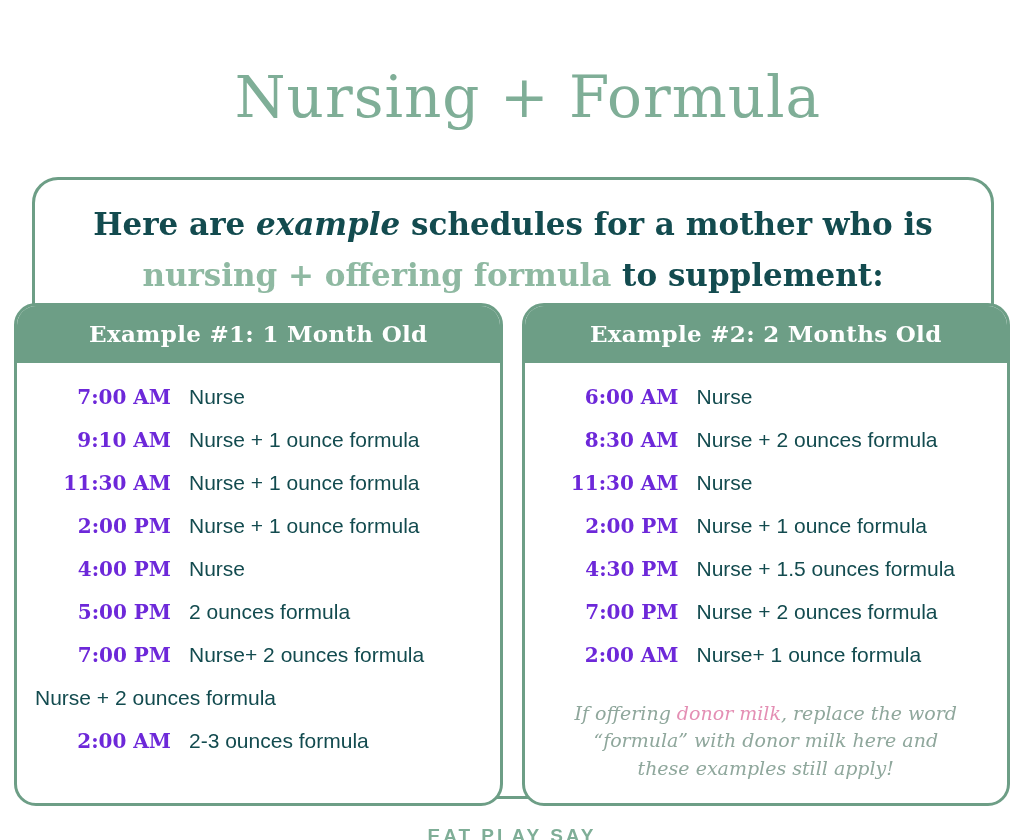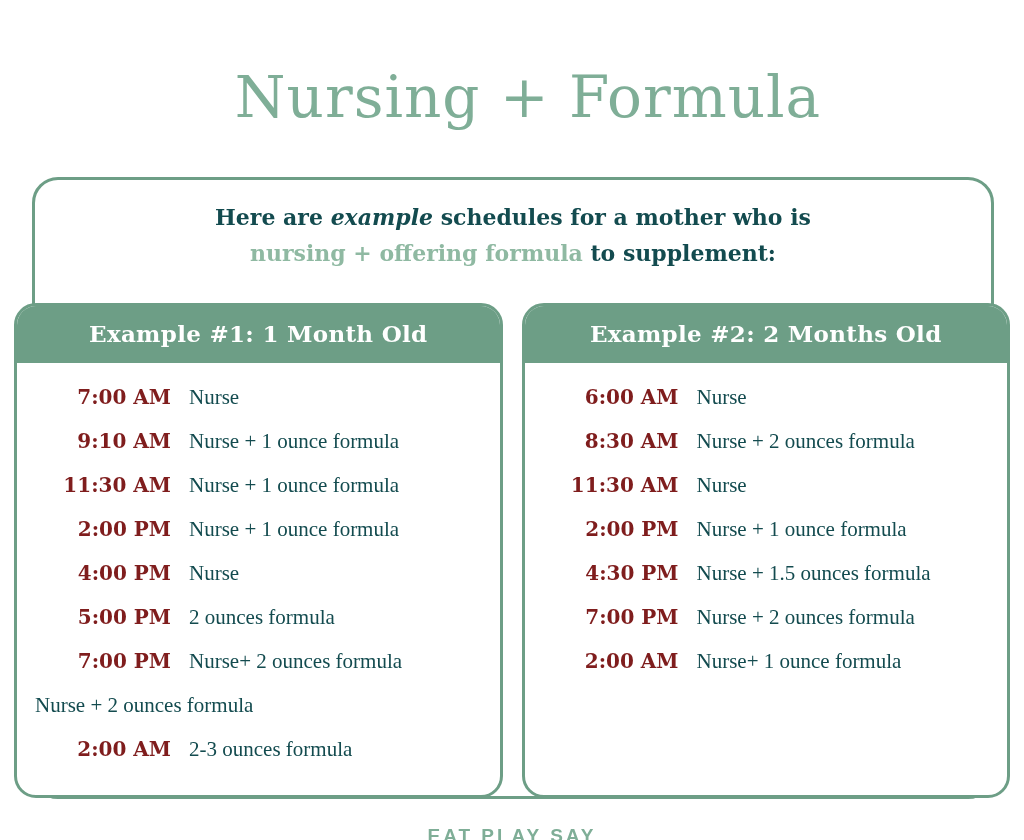--- a/index.html
+++ b/index.html
@@ -50,21 +50,21 @@
 
   .intro {
     position: absolute;
     left: 32px;
     top: 160px;
     width: 962px;
     text-align: center;
     color: #134b4f;
     font-family: "DejaVu Serif", serif;
     font-weight: bold;
-    font-size: 22px;
+    font-size: 31px;
     line-height: 1.65;
   }
   .intro .em {
     font-style: italic;
     font-weight: bold;
   }
   .intro .green {
     color: #8fb9a2;
   }
 
@@ -108,30 +108,30 @@
   .row {
     display: flex;
     align-items: baseline;
     margin: 0 0 19px 0;
     padding: 0 18px 0 18px;
   }
   .row .time {
     width: 136px;
     text-align: right;
     padding-right: 18px;
-    color: #7f1d1d;
+    color: #6d28d9;
     font-family: "DejaVu Serif", serif;
     font-weight: bold;
     font-size: 20px;
     white-space: nowrap;
     flex: 0 0 auto;
   }
   .row .desc {
     color: #134b4f;
-    font-family: Liberation Serif, serif;
+    font-family: Liberation Sans, sans-serif;
     font-size: 21px;
     white-space: nowrap;
   }
 
   .note {
     text-align: center;
     color: #8fa79c;
     font-family: "DejaVu Serif", serif;
     font-style: italic;
     font-size: 19px;
@@ -243,20 +243,23 @@
         </div>
         <div class="row">
           <span class="time">7:00 PM</span>
           <span class="desc">Nurse + 2 ounces formula</span>
         </div>
         <div class="row">
           <span class="time">2:00 AM</span>
           <span class="desc">Nurse+ 1 ounce formula</span>
         </div>
 
+        <div class="note">
+          <span>If offering </span><span class="pink">donor milk</span><span>, replace the word “formula” with donor milk here and these examples still apply!</span>
+        </div>
       </div>
     </div>
 
   </div>
 
   <div class="footer">EAT PLAY SAY</div>
 
 </div>
 
 </body></html>

